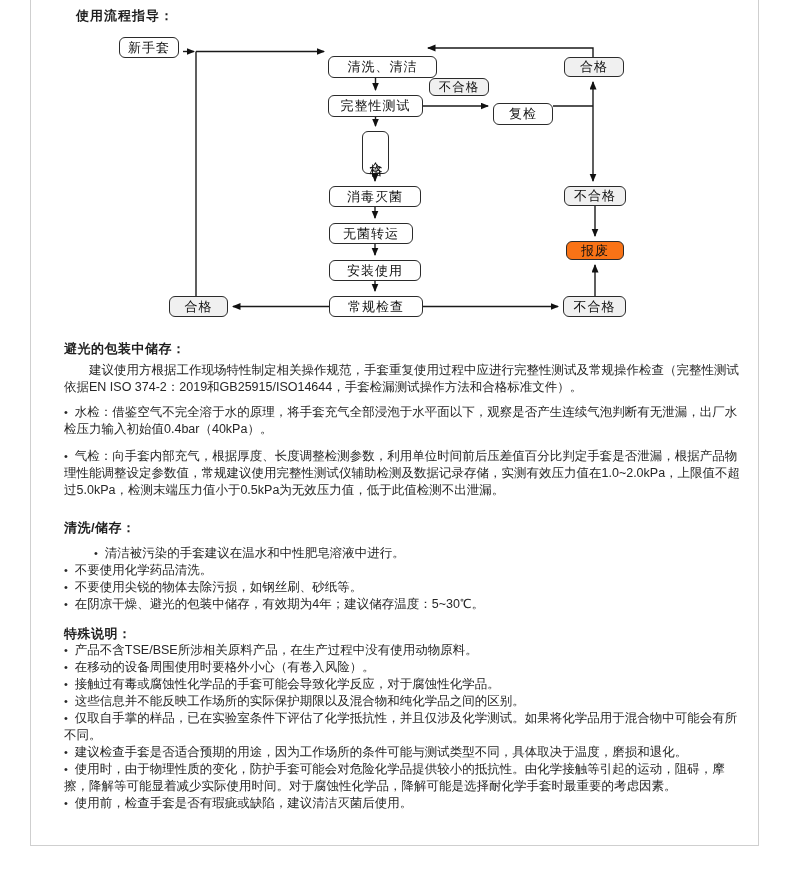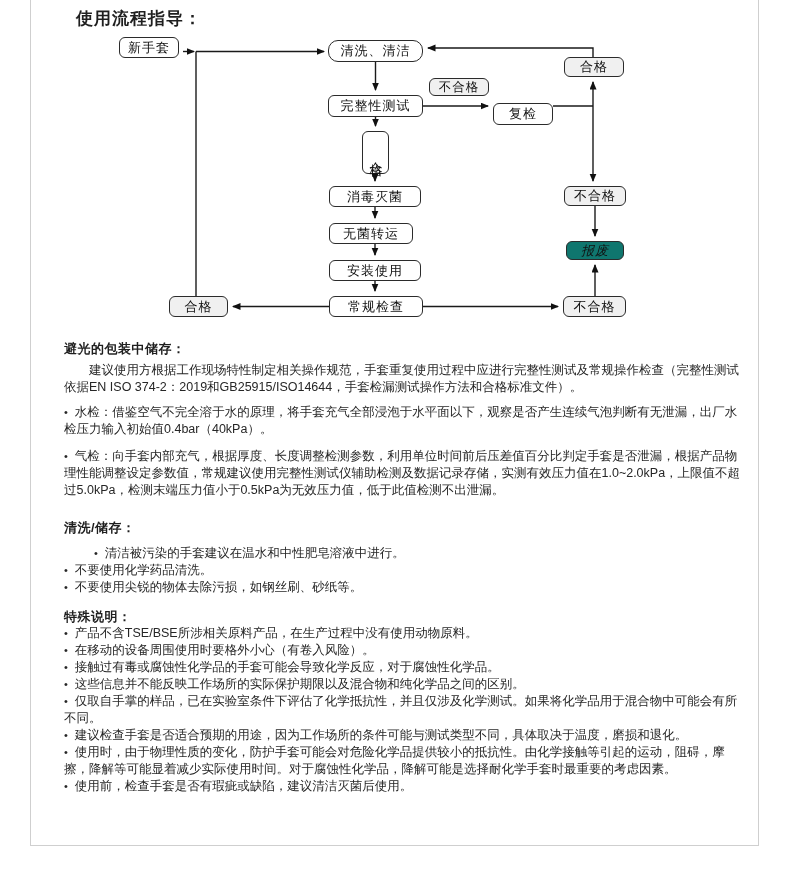--- a/index.html
+++ b/index.html
@@ -10,30 +10,30 @@
     position:absolute; left:30px; top:0; width:729px; height:846px;
     background:#ffffff;
     border-left:1px solid #cfcfcf; border-right:1px solid #cfcfcf; border-bottom:1px solid #cfcfcf;
     overflow:hidden;
   }
 
   
   .flow-area { position:relative; width:100%; height:337px; }
   .doc-title {
     position:absolute; left:45px; top:7px;
-    font-size:17px; font-weight:700; color:#1f1f1f; letter-spacing:1px;
+    font-size:13px; font-weight:700; color:#1f1f1f; letter-spacing:1px;
   }
   .flow-svg { position:absolute; left:0; top:0; }
   .fbox {
     position:absolute; display:flex; align-items:center; justify-content:center;
     background:#ffffff; border:1.5px solid #2b2b2b; border-radius:6px;
     font-size:13px; color:#111; letter-spacing:1px; white-space:nowrap;
   }
   .fbox.grey { background:#f0f0f0; }
-  .fbox.dark { background:#0f766e;font-style:italic; }
+  .fbox.dark { background:#f97316; }
   .fbox.vert { writing-mode:vertical-rl; text-orientation:upright; letter-spacing:2px; }
 
   
   .textbody { padding:0 16px 0 33px; font-size:12.5px; line-height:17px; color:#262626; }
   .sec-h { font-size:13px; font-weight:700; color:#1f1f1f; letter-spacing:0.5px; }
   .h-integrity { margin-top:3px; }
   .h-clean { margin-top:20px; }
   .h-special { margin-top:12px; }
   .intro { margin-top:5px; text-indent:2em; }
   .bullet { margin-top:0; }
@@ -88,21 +88,21 @@
 
         <path d="M344,281 L344,291" marker-end="url(#arr)"></path>
 
         <path d="M392,306.5 L527,306.5" marker-end="url(#arr)"></path>
 
         <path d="M298,306.5 L202,306.5" marker-end="url(#arr)"></path>
       </g>
     </svg>
 
     <div class="fbox" style="left:88px; top:37px; width:60px; height:21px;">新手套</div>
-    <div class="fbox" style="left:297px; top:40px; width:95px; height:22px;border-radius:10px;">清洗、清洁</div>
+    <div class="fbox" style="left:297px; top:56px; width:109px; height:22px;">清洗、清洁</div>
     <div class="fbox grey" style="left:533px; top:57px; width:60px; height:20px;">合格</div>
     <div class="fbox grey" style="left:398px; top:78px; width:60px; height:18px; font-size:12.5px;">不合格</div>
     <div class="fbox" style="left:297px; top:95px; width:95px; height:22px;">完整性测试</div>
     <div class="fbox" style="left:462px; top:95px; width:60px; height:22px;margin-top:8px;">复检</div>
     <div class="fbox vert" style="left:331px; top:131px; width:27px; height:43px;">合格</div>
     <div class="fbox" style="left:298px; top:186px; width:92px; height:21px;">消毒灭菌</div>
     <div class="fbox" style="left:298px; top:223px; width:84px; height:21px;">无菌转运</div>
     <div class="fbox" style="left:298px; top:260px; width:92px; height:21px;">安装使用</div>
     <div class="fbox" style="left:298px; top:296px; width:94px; height:21px;">常规检查</div>
     <div class="fbox grey" style="left:138px; top:296px; width:59px; height:21px;">合格</div>
@@ -115,20 +115,21 @@
 
     <div class="sec-h h-integrity">避光的包装中储存：</div>
     <p class="intro">建议使用方根据工作现场特性制定相关操作规范，手套重复使用过程中应进行完整性测试及常规操作检查（完整性测试依据EN ISO 374-2：2019和GB25915/ISO14644，手套检漏测试操作方法和合格标准文件）。</p>
     <p class="bullet gap8"><span class="bm">•</span><span>水检：借鉴空气不完全溶于水的原理，将手套充气全部浸泡于水平面以下，观察是否产生连续气泡判断有无泄漏，出厂水检压力输入初始值0.4bar（40kPa）。</span></p>
     <p class="bullet gap10"><span class="bm">•</span><span>气检：向手套内部充气，根据厚度、长度调整检测参数，利用单位时间前后压差值百分比判定手套是否泄漏，根据产品物理性能调整设定参数值，常规建议使用完整性测试仪辅助检测及数据记录存储，实测有效压力值在1.0~2.0kPa，上限值不超过5.0kPa，检测末端压力值小于0.5kPa为无效压力值，低于此值检测不出泄漏。</span></p>
 
     <div class="sec-h h-clean">清洗/储存：</div>
     <p class="bullet gap9"><span class="bm">•</span><span>清洁被污染的手套建议在温水和中性肥皂溶液中进行。</span></p>
     <p class="bullet"><span class="bm">•</span><span>不要使用化学药品清洗。</span></p>
     <p class="bullet"><span class="bm">•</span><span>不要使用尖锐的物体去除污损，如钢丝刷、砂纸等。</span></p>
+    <p class="bullet"><span class="bm">•</span><span>在阴凉干燥、避光的包装中储存，有效期为4年；建议储存温度：5~30℃。</span></p>
 
     <div class="sec-h h-special">特殊说明：</div>
     <p class="bullet"><span class="bm">•</span><span>产品不含TSE/BSE所涉相关原料产品，在生产过程中没有使用动物原料。</span></p>
     <p class="bullet"><span class="bm">•</span><span>在移动的设备周围使用时要格外小心（有卷入风险）。</span></p>
     <p class="bullet"><span class="bm">•</span><span>接触过有毒或腐蚀性化学品的手套可能会导致化学反应，对于腐蚀性化学品。</span></p>
     <p class="bullet"><span class="bm">•</span><span>这些信息并不能反映工作场所的实际保护期限以及混合物和纯化学品之间的区别。</span></p>
     <p class="bullet"><span class="bm">•</span><span>仅取自手掌的样品，已在实验室条件下评估了化学抵抗性，并且仅涉及化学测试。如果将化学品用于混合物中可能会有所不同。</span></p>
     <p class="bullet"><span class="bm">•</span><span>建议检查手套是否适合预期的用途，因为工作场所的条件可能与测试类型不同，具体取决于温度，磨损和退化。</span></p>
     <p class="bullet"><span class="bm">•</span><span>使用时，由于物理性质的变化，防护手套可能会对危险化学品提供较小的抵抗性。由化学接触等引起的运动，阻碍，摩擦，降解等可能显着减少实际使用时间。对于腐蚀性化学品，降解可能是选择耐化学手套时最重要的考虑因素。</span></p>
     <p class="bullet"><span class="bm">•</span><span>使用前，检查手套是否有瑕疵或缺陷，建议清洁灭菌后使用。</span></p>

